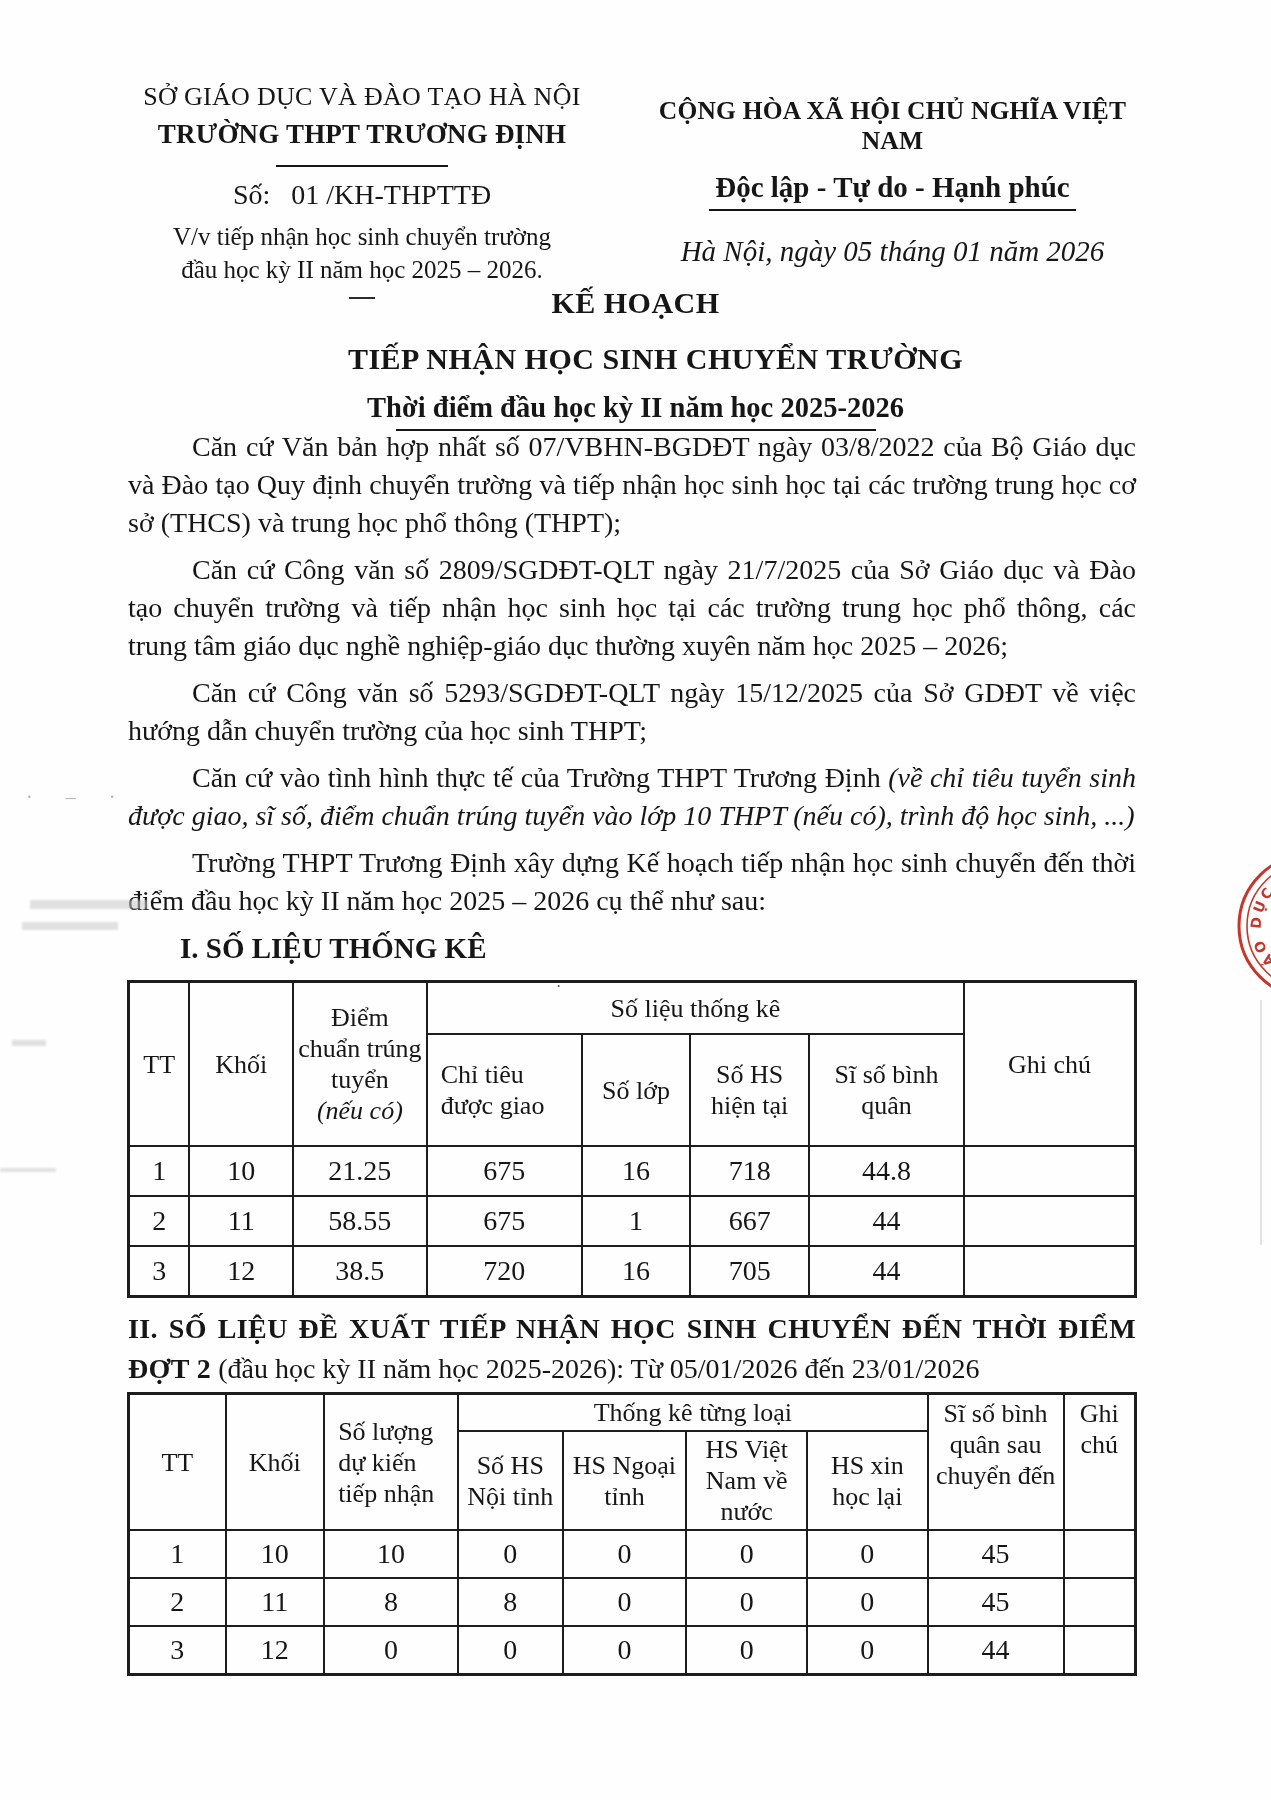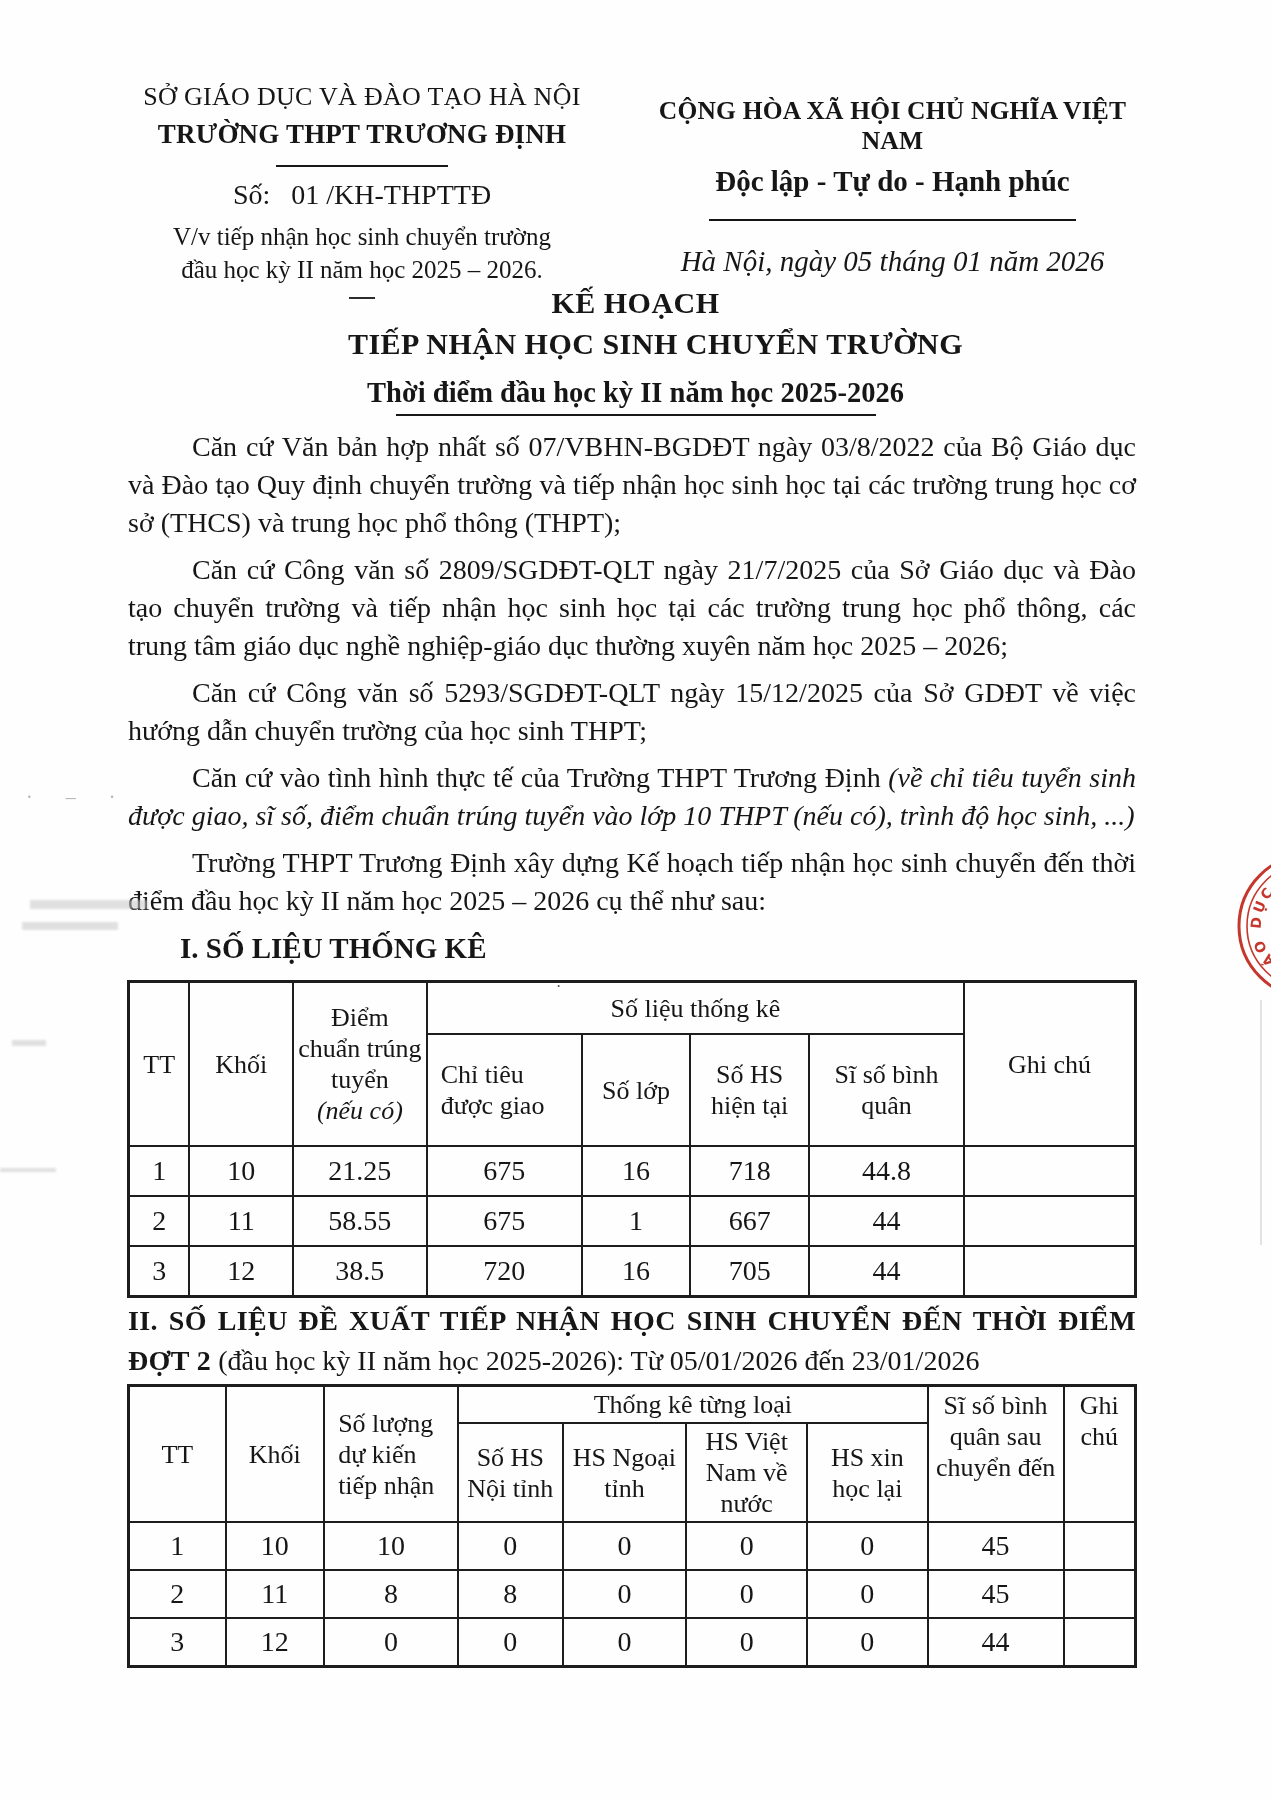--- a/index.html
+++ b/index.html
@@ -12,34 +12,34 @@
   
   .hdr-left  { position:absolute; top:82px;  left:112px;  width:500px; text-align:center; }
   .hdr-right { position:absolute; top:96px;  left:625px;  width:535px; text-align:center; }
   .org-line1 { font-size:26px; letter-spacing:.3px; }
   .org-line2 { font-size:27px; font-weight:bold; margin-top:7px; letter-spacing:.2px; }
   .hdr-rule  { width:172px; border-top:2.5px solid #181818; margin:15px auto 12px; }
   .doc-number{ font-size:28px; white-space:pre-wrap; }
   .subject   { font-size:25px; line-height:33px; margin-top:9px; }
   .tiny-dash { width:26px; border-top:2px solid #2c2c2c; margin:11px auto 0; }
   .nat-line1 { font-size:25.5px; font-weight:bold; letter-spacing:.2px; }
-  .nat-line2 { display:inline-block; font-size:29px; font-weight:bold; margin-top:9px;
-               padding:0 6px 21px; border-bottom:2.5px solid #151515; }
+  .nat-line2 { display:inline-block; font-size:29px; font-weight:bold; margin-top:15px;
+               padding:0 6px 5px; border-bottom:2.5px solid #151515; }
   .date-line { font-size:29px; font-style:italic; margin-top:24px; }
   
   .title-block { position:absolute; top:286px; left:0; width:1271px; text-align:center; }
   .title-l1 { font-size:30px; font-weight:bold; letter-spacing:.5px; }
-  .title-l2 { font-size:30px; font-weight:bold; margin-top:7px; letter-spacing:.5px;padding-left:40px; }
+  .title-l2 { font-size:30px; font-weight:bold; margin-top:22px; letter-spacing:.5px;padding-left:40px; }
   .title-l3 { font-size:28.5px; font-weight:bold; margin-top:16px; }
   .title-underline { width:480px; border-top:2.5px solid #181818; margin:5px auto 0; }
   
   .flow { position:absolute; top:428px; left:128px; width:1008px; }
   .para { font-size:28px; line-height:38px; text-align:justify; text-indent:64px; margin-bottom:9px; }
   .sec1-heading { font-size:29px; font-weight:bold; margin:6px 0 0 52px; line-height:38px; }
-  .sec2-heading { font-size:28px; line-height:40px; text-align:justify; margin-top:4px; }
+  .sec2-heading { font-size:28px; line-height:40px; text-align:justify; margin-top:12px; }
   .sec2-heading b { letter-spacing:.4px; }
   
   table { border-collapse:collapse; width:100%; table-layout:fixed; }
   .tbl1 { margin-top:14px; }
   .tbl2 { margin-top:4px; }
   td,th { border:2px solid #1d1d1d; text-align:center; vertical-align:middle;
           font-weight:normal; padding:2px 4px; }
   table { border:1px solid #1d1d1d; outline:1.5px solid #1d1d1d; }
   .hcell { font-size:26px; line-height:31px; }
   .dcell { font-size:28px; }

